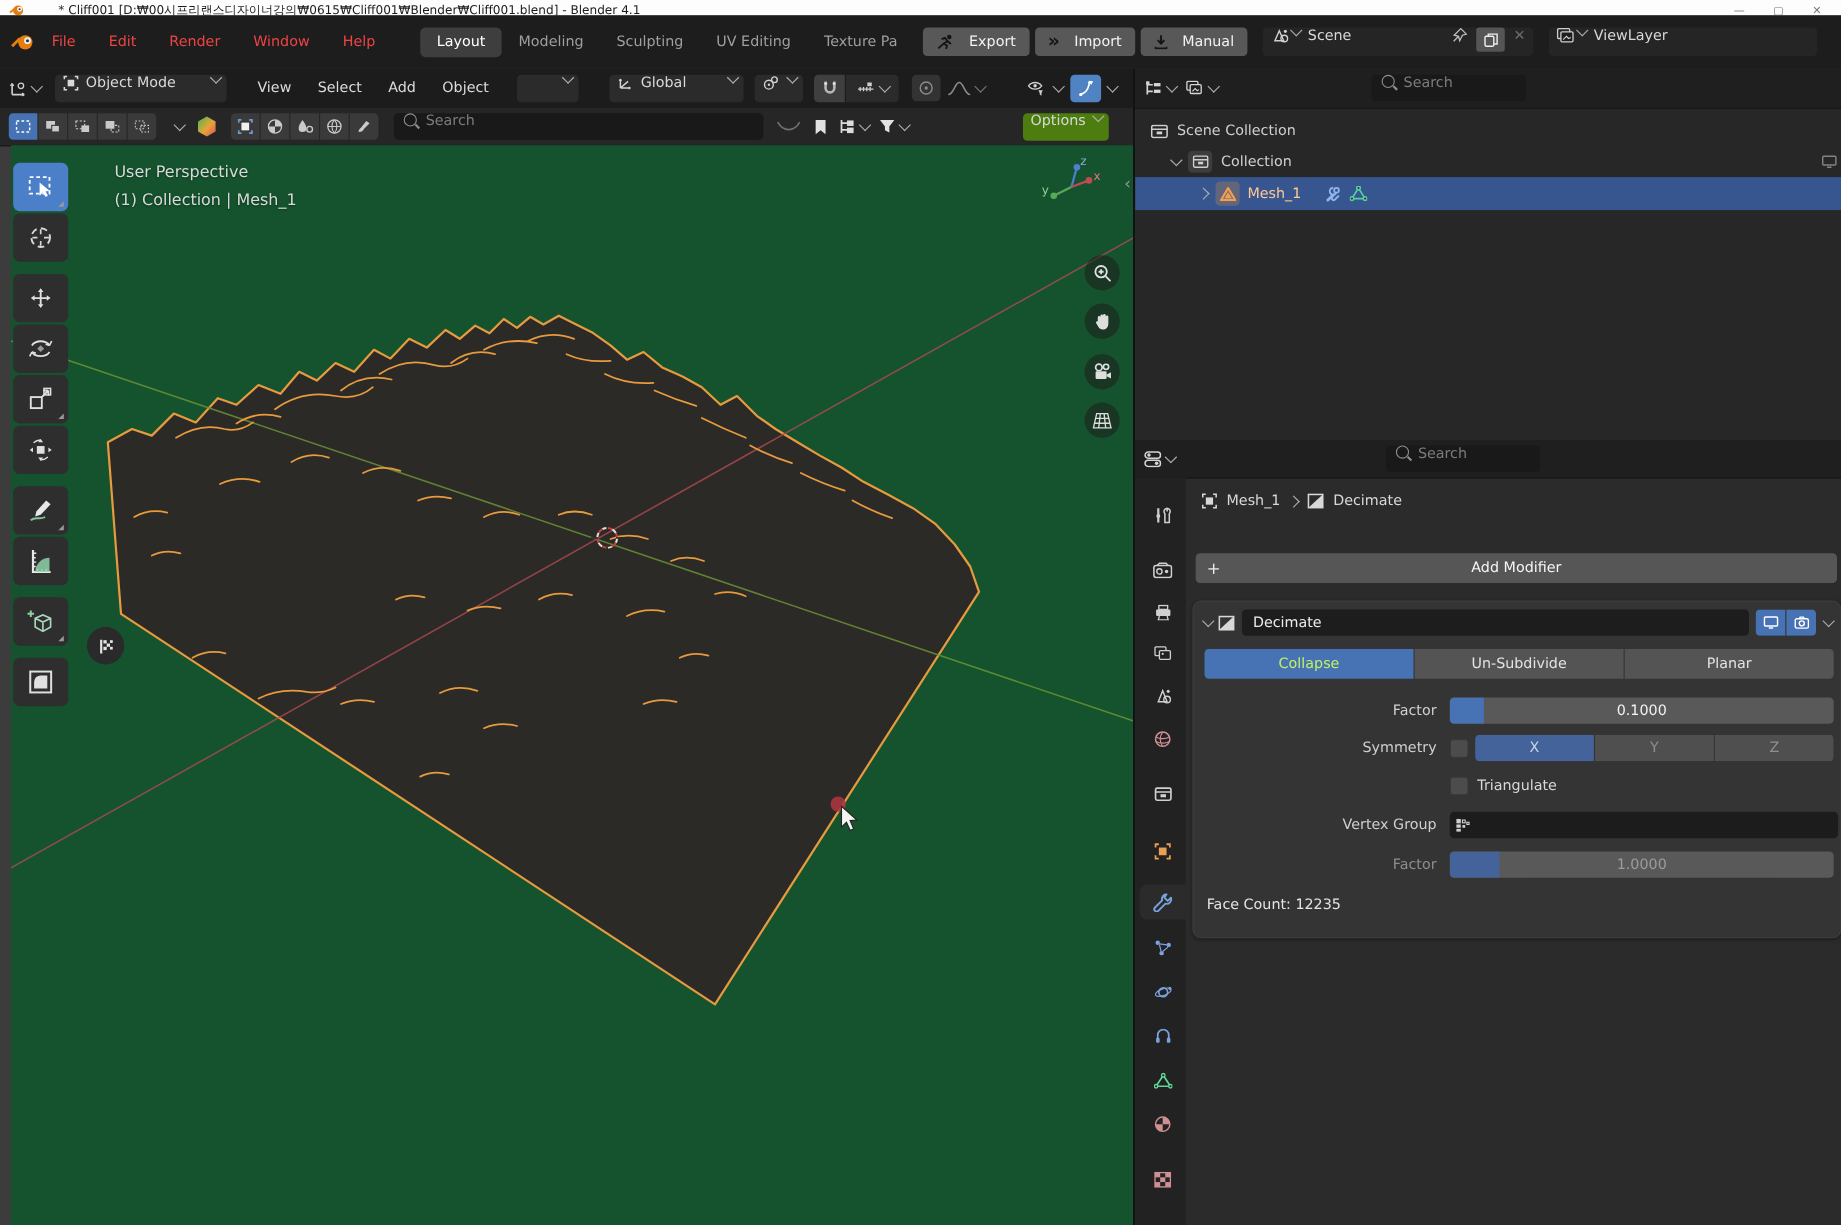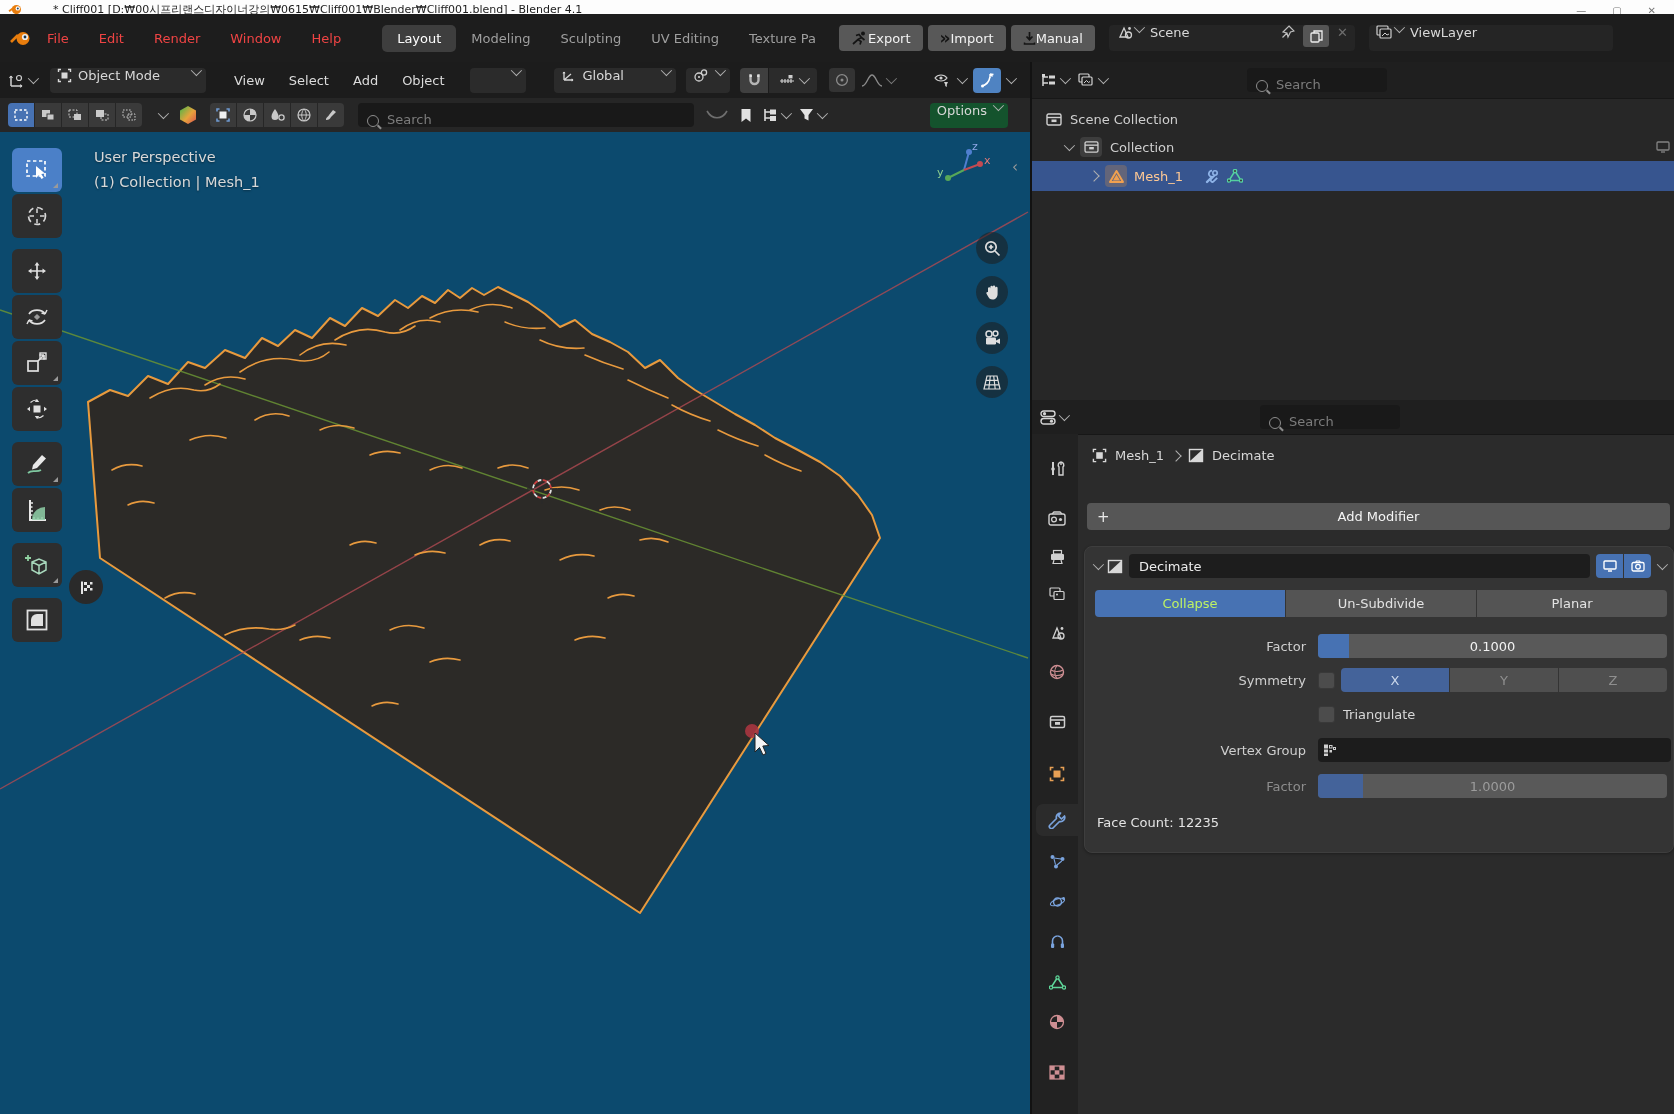--- a/index.html
+++ b/index.html
@@ -14,35 +14,35 @@
   .titlebar .txt{margin-left:30px;white-space:nowrap;transform:translateY(3px)}
   .winctl{margin-left:auto;display:flex;gap:26px;margin-right:18px;color:#777;font-size:10px;transform:translateY(2px)}
   .blogo{width:15px;height:11px;margin-left:8px;transform:translateY(1px)}
   
   .topbar{left:0;top:14px;width:1674px;height:48px;background:#1d1d1d;display:flex;align-items:center;overflow:hidden}
   .menu-item{padding:0 15px;color:#ef4444;cursor:default}
   .wtabs{display:flex;margin-left:26px}
   .wtab{padding:6px 15px;color:#9f9f9f;border-radius:5px;white-space:nowrap}
   .wtab.active{background:#3e3e3e;color:#fff}
   .pillbtn{background:#585858;color:#f2f2f2;border-radius:4px;height:26px;display:flex;
-           align-items:center;gap:0;padding:0 12px;margin-left:5px}
+           align-items:center;gap:13px;padding:0 12px;margin-left:5px}
   .widget{background:#252525;border-radius:4px;height:26px;display:flex;align-items:flex-start;
           padding:0 7px;margin-left:14px}
   
   .vph{left:0;top:62px;width:1030px;height:36px;background:#1c1c1c;display:flex;align-items:center;
        border-bottom:1px solid #141414}
   .vpt{left:0;top:98px;width:1030px;height:34px;background:#262626;display:flex;align-items:center;
        border-bottom:1px solid #171717}
   .dd{background:#2b2b2b;border-radius:4px;height:25px;display:flex;padding:0 7px;gap:6px}
   .hmenu{padding:0 12px;color:#dcdcdc}
   .iconbtn{width:26px;height:24px;background:#3a3a3a;display:flex;align-items:center;justify-content:center}
   .grp{display:flex;gap:1px}
   .grp .iconbtn:first-child{border-radius:4px 0 0 4px}
   .grp .iconbtn:last-child{border-radius:0 4px 4px 0}
-  .searchbox{background:#191919;border-radius:4px;height:24px;display:flex;align-items:flex-end;
+  .searchbox{background:#191919;border-radius:4px;height:24px;display:flex;align-items:flex-start;
              gap:8px;padding:0 9px;color:#7c7c7c}
   
   .chv{display:inline-block;width:7px;height:7px;border-right:1.6px solid #b0b0b0;
        border-bottom:1.6px solid #b0b0b0;transform:rotate(45deg) translateY(-2px)}
   .chv.r{transform:rotate(-45deg)}
   .chv.dim{border-color:#787878}
   .mag{width:10px;height:10px;border:1.6px solid #8d8d8d;border-radius:50%;position:relative;flex:0 0 auto}
   .mag:after{content:"";position:absolute;width:5px;height:1.6px;background:#8d8d8d;
              transform:rotate(45deg);right:-4px;bottom:-2px}
   .cbx{width:15px;height:15px;background:#4c4c4c;border:1px solid #393939;border-radius:3px}
@@ -370,27 +370,27 @@
         <rect x="8" y="8" width="6" height="5" fill="#dcdcdc"></rect>
     </svg>
     <span class="chv"></span>
   </div>
   <div class="flex" style="margin-left:10px;gap:3px">
     <svg width="15" height="14" viewBox="0 0 15 14">
       <path d="M1 1 H14 L9.5 7 V12.5 L5.5 10.5 V7 Z" fill="#e2e2e2"></path>
     </svg>
     <span class="chv"></span>
   </div>
-  <div class="dd" style="margin-left:auto;margin-right:22px;background:#14532d">
+  <div class="dd" style="margin-left:auto;margin-right:22px;background:#4d7c0f">
     <span>Options</span>
     <span class="chv"></span>
   </div>
 </div>
 
-<div class="abs" style="left:0;top:132px;width:1030px;height:982px;overflow:hidden;background:#0c4a6e">
+<div class="abs" style="left:10px;top:132px;width:1030px;height:982px;overflow:hidden;background:#14532d">
   <svg width="1030" height="982" viewBox="0 132 1030 982">
 
     <polygon points="88,402 110,390 128,396 148,376 168,384 188,362 205,368 225,350 245,358
       262,338 278,346 295,330 312,338 330,318 345,326 362,308 378,316 395,300 408,308 422,296 435,303 448,290
       460,298 472,288 484,295 498,287 512,294 528,302 545,314 560,327 575,320 592,334 610,342 628,352 645,368
       660,360 678,378 695,390 715,402 735,414 755,425 775,438 798,450 820,462 840,476 858,495 872,515 880,538
       640,913 100,558" fill="#2c2a27" stroke="#e89a3e" stroke-width="2" stroke-linejoin="round"></polygon>
 
     <line x1="0" y1="310" x2="1028" y2="658" stroke="#6a9334" stroke-width="1.4" opacity=".85"></line>
     <line x1="0" y1="789" x2="1028" y2="212" stroke="#b04a52" stroke-width="1.4" opacity=".8"></line>

